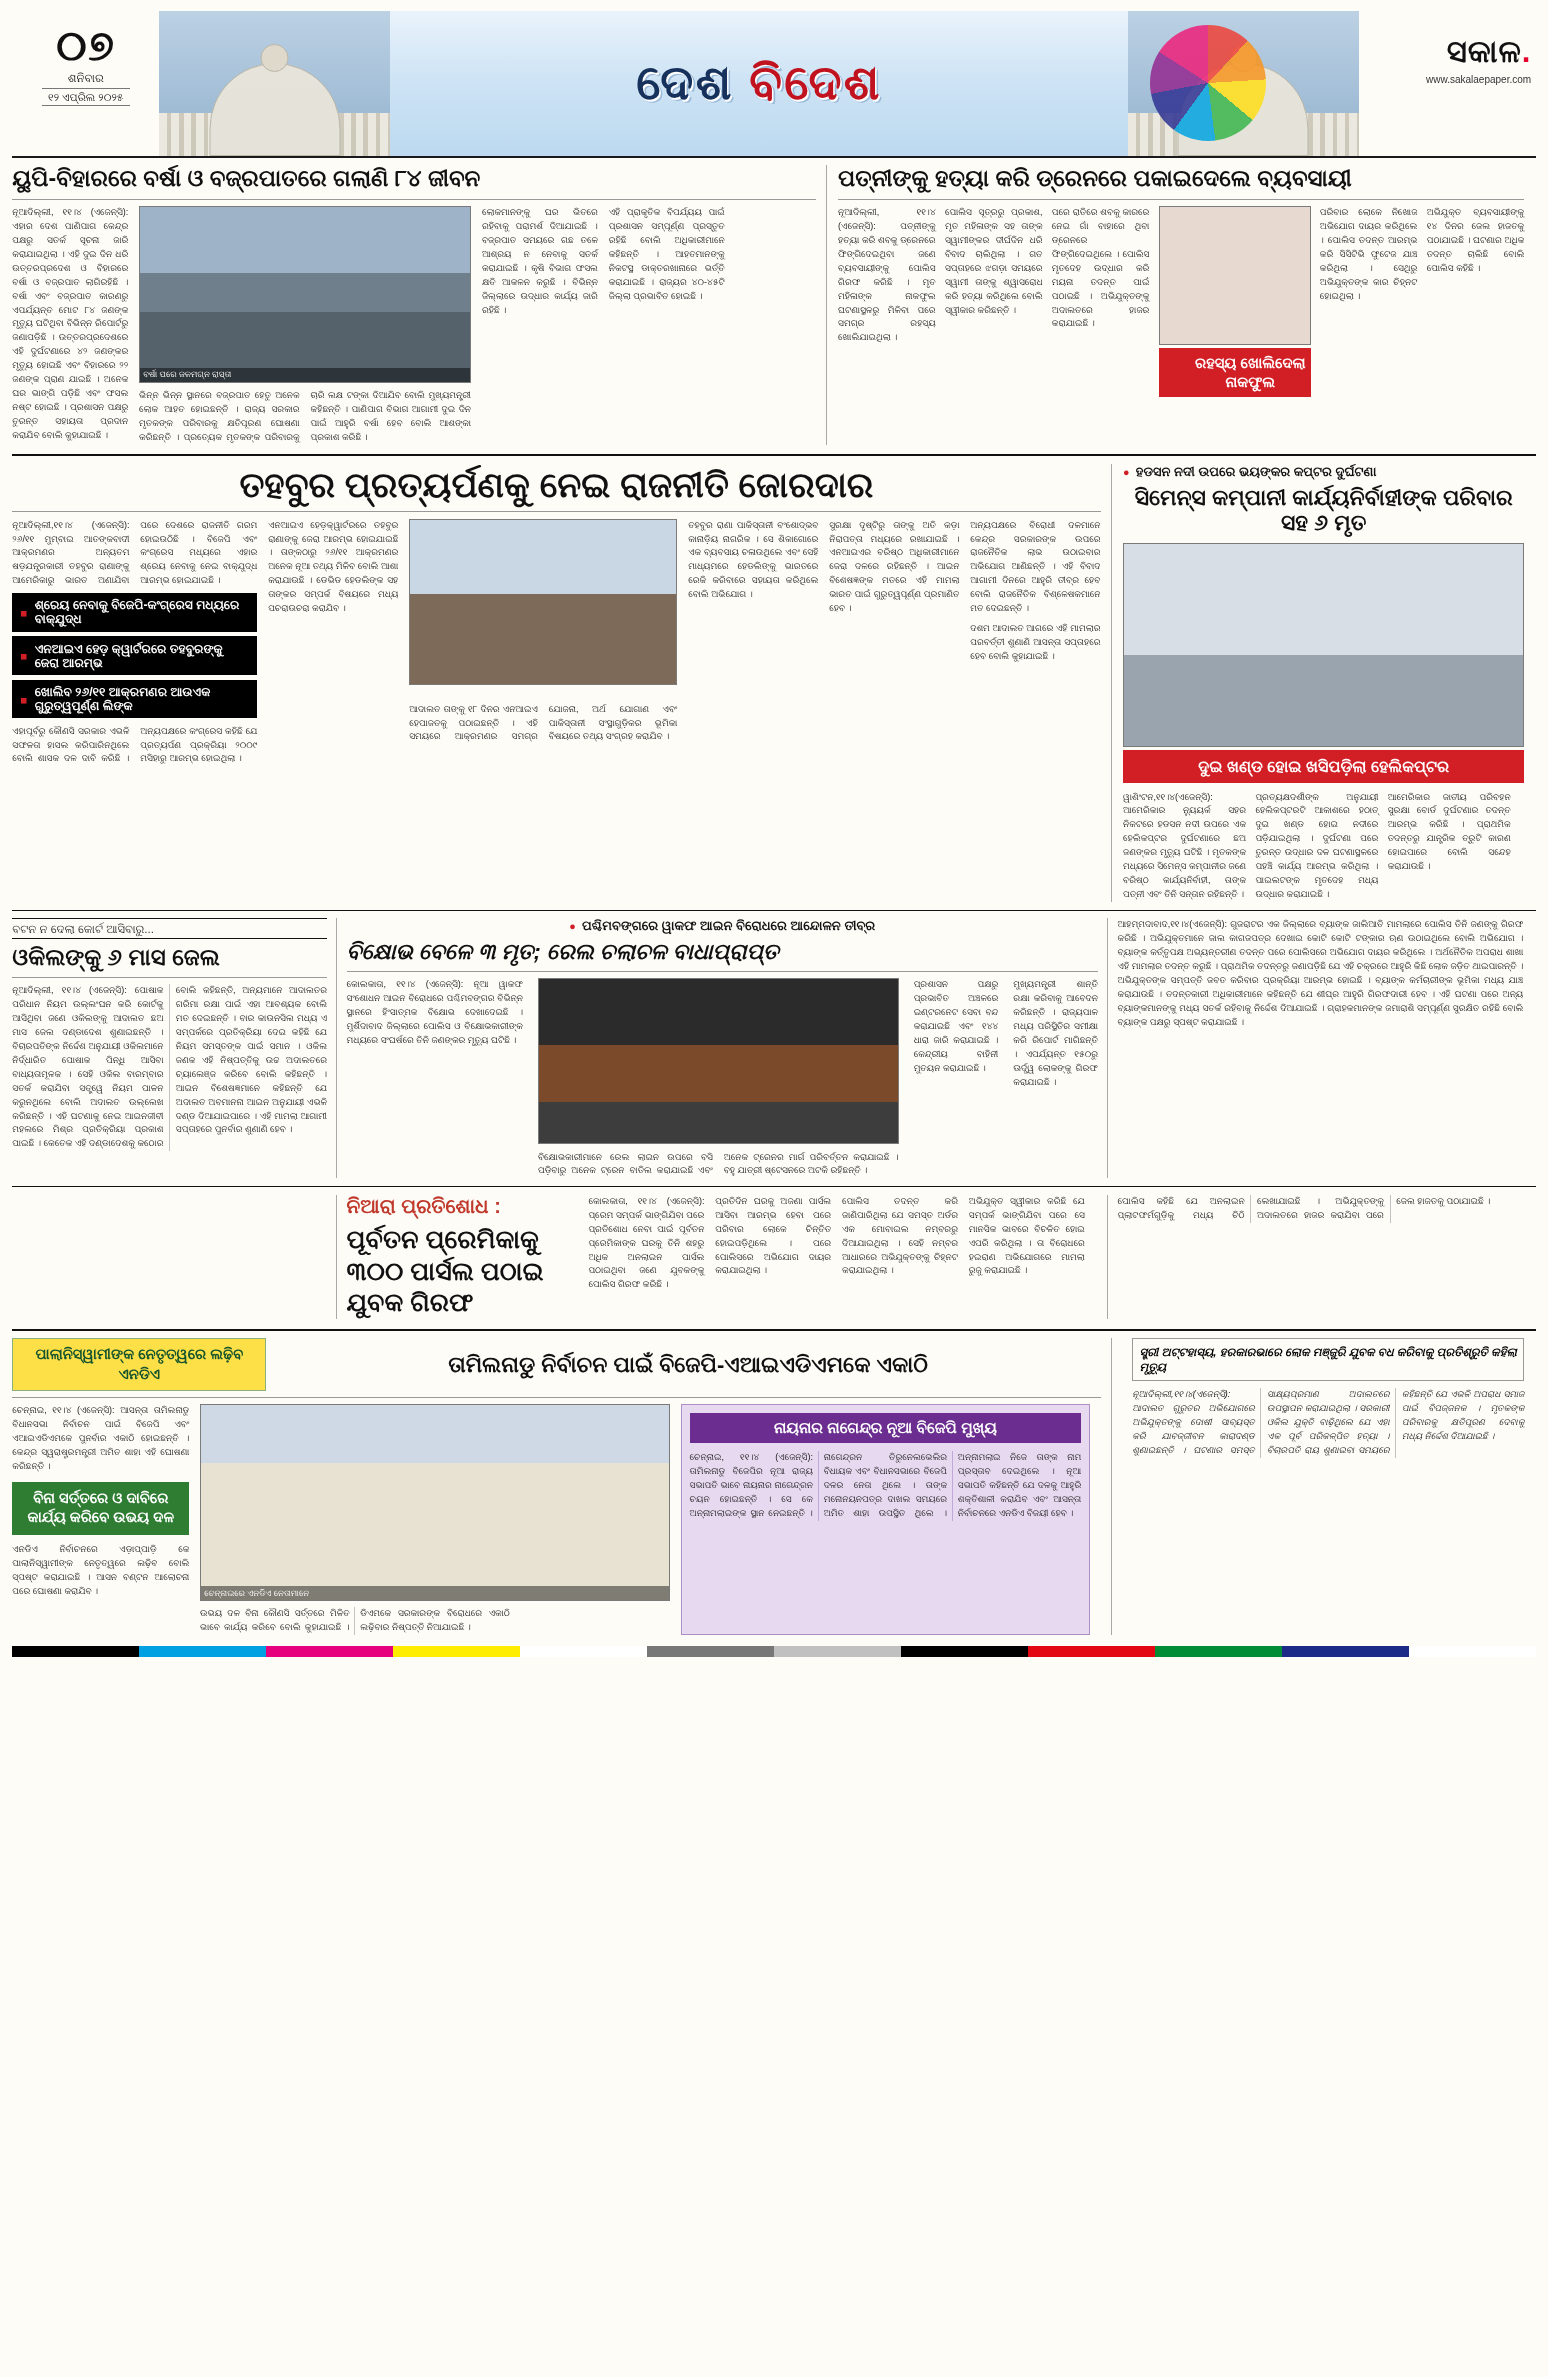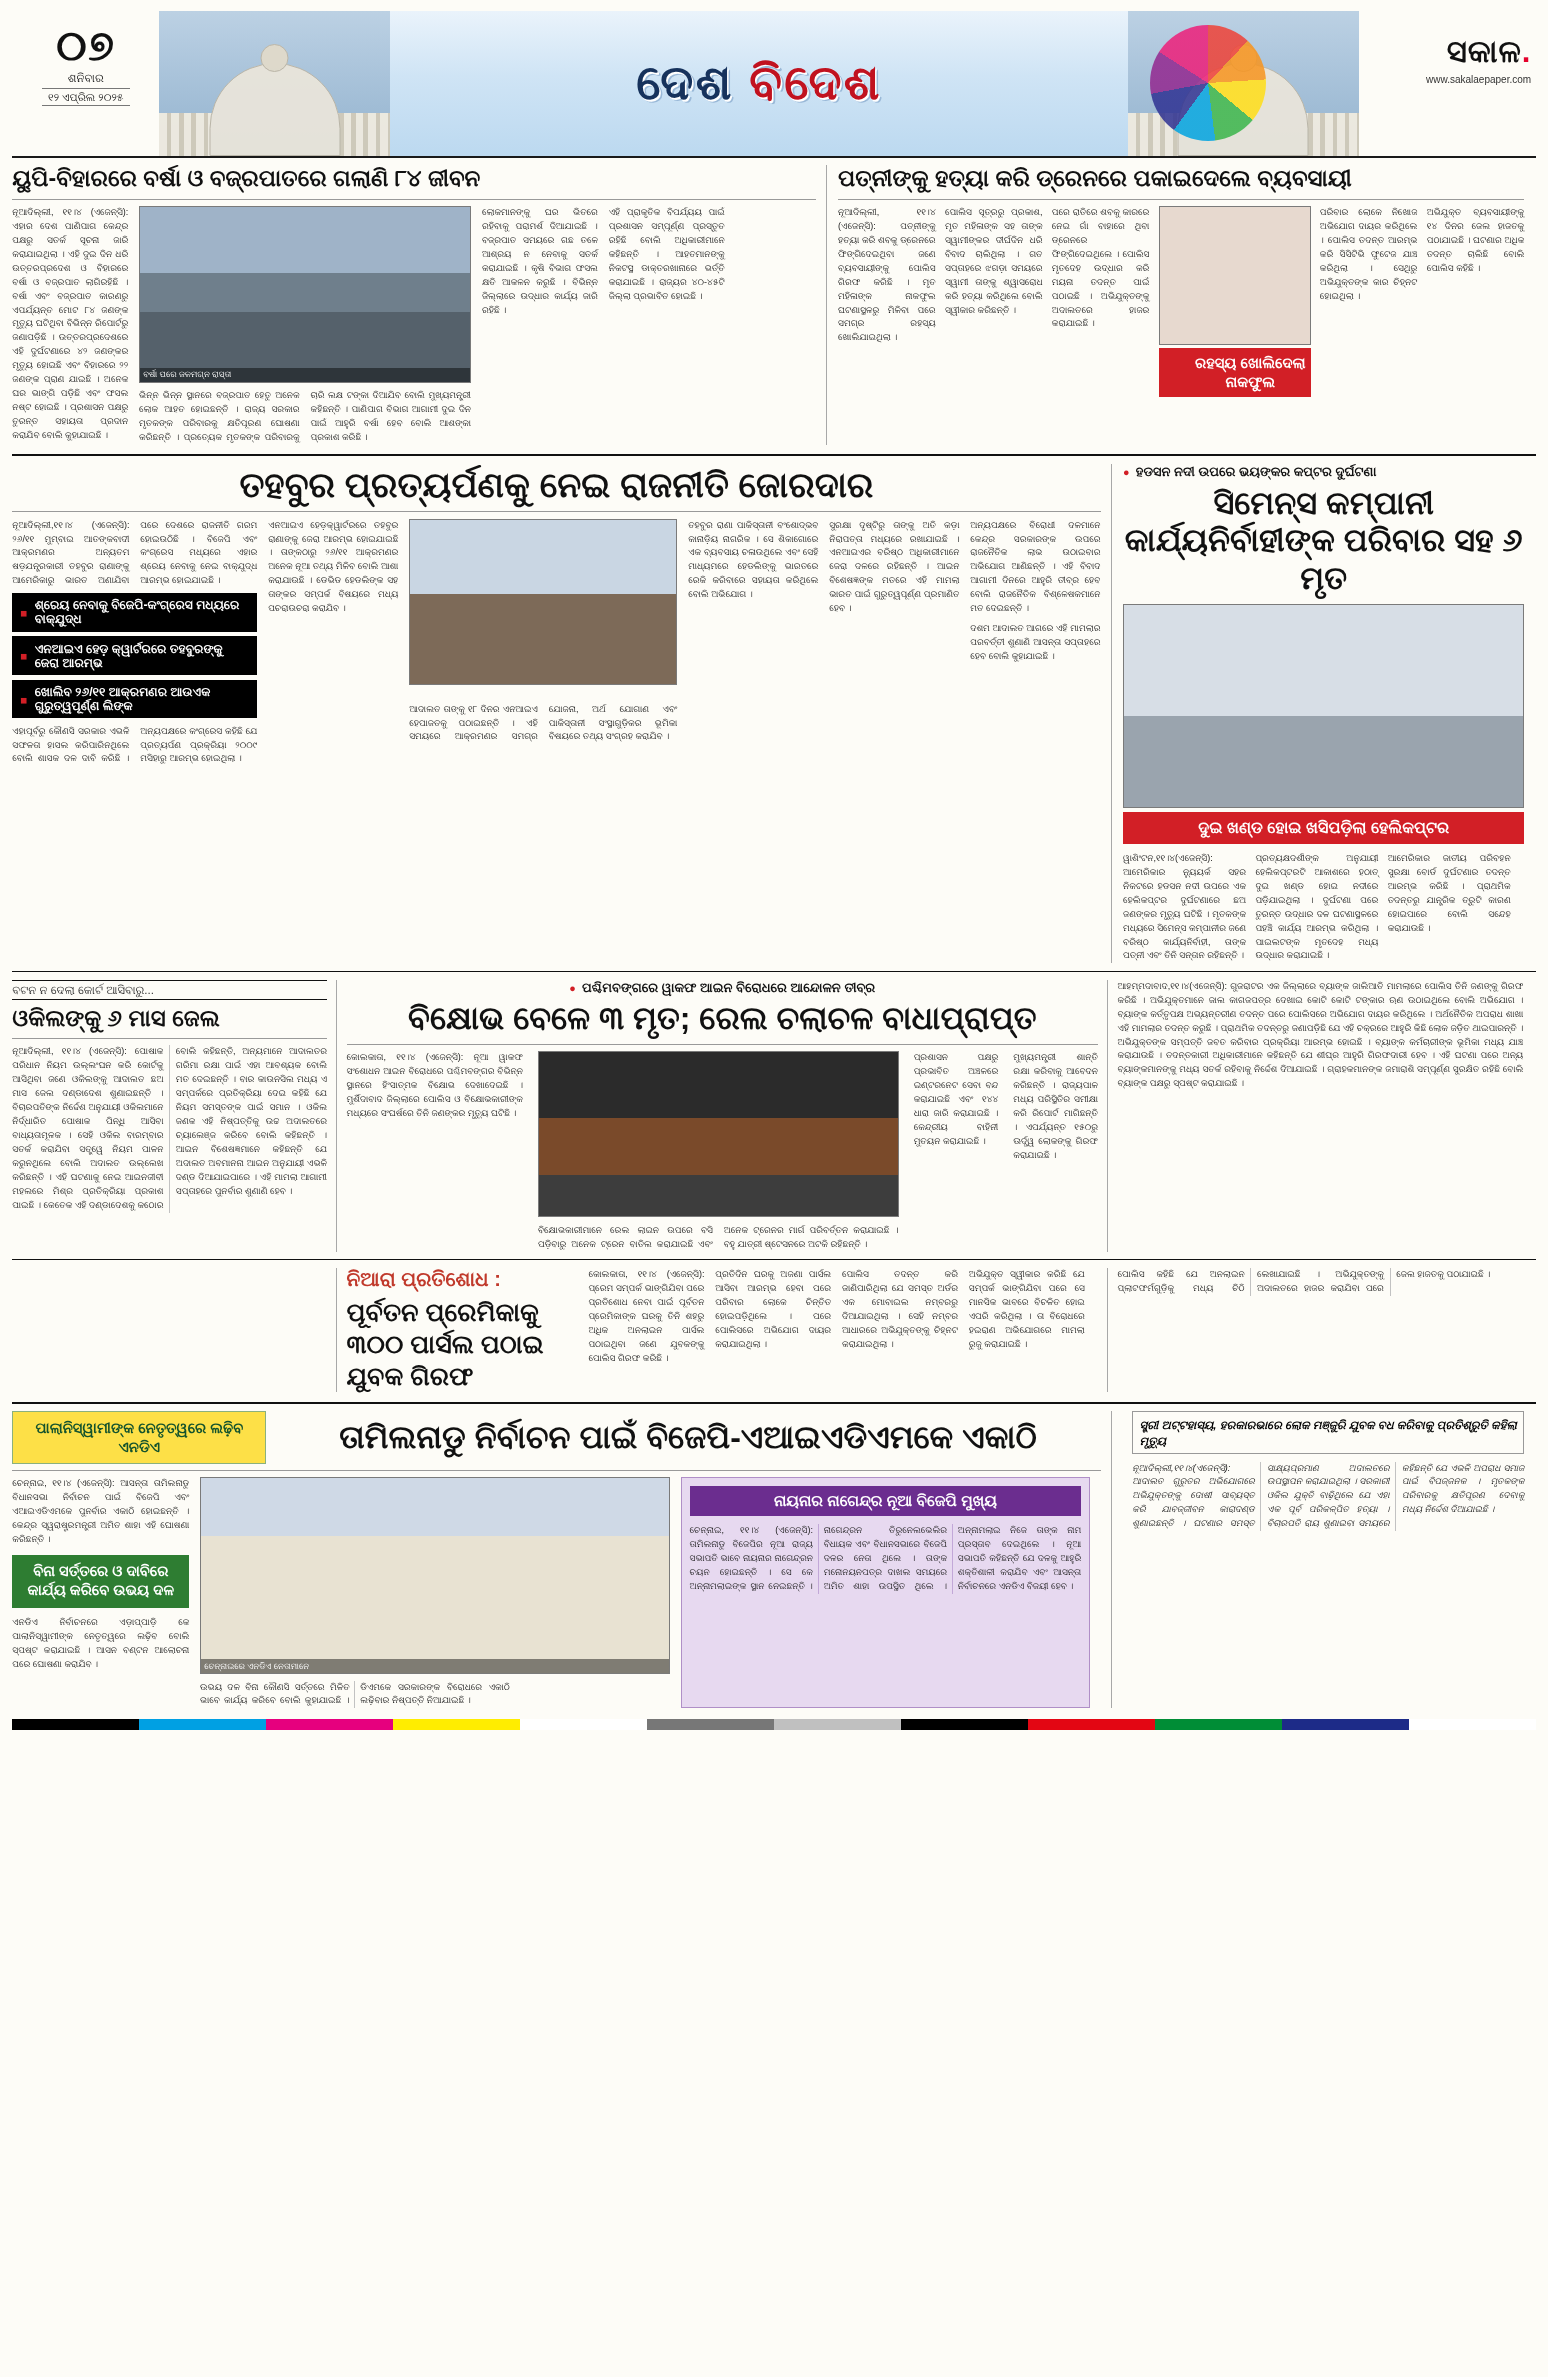--- a/index.html
+++ b/index.html
@@ -102,21 +102,21 @@
     font-size: 31px; font-weight: bold; color:#111; letter-spacing:0.8px;
   }
   .mh-logo .dot { color:#e4002b; }
   .mh-site { font-size: 10px; color:#333; margin-top:4.6px; }
   .thin-rule { border-top: 0.8px solid #999; margin: 6.2px 0; }
 
   .headline {
     font-weight: bold; color: #111; line-height: 1.18;
   }
   .h-xl { font-size: 35px; }
-  .h-lg { font-size: 32px; }
+  .h-lg { font-size: 22px; }
   .h-md { font-size: 23px; }
 
   .body-col {
     font-size: 9px;
     line-height: 1.55;
     color: #1a1a1a;
     text-align: justify;
     hyphens: auto;
     word-break: break-word;
   }
@@ -329,21 +329,21 @@
 
     <div class="b3-a">
       <div class="deck-rule" style="font-size:11.6px;color:#333;">ବଟନ ନ ଦେଲା କୋର୍ଟ ଆସିବାରୁ...</div>
       <div class="headline h-md" style="margin-top:4.6px;">ଓକିଲଙ୍କୁ ୬ ମାସ ଜେଲ</div>
       <div class="thin-rule"></div>
       <div class="body-col cols2">ନୂଆଦିଲ୍ଲୀ, ୧୧।୪ (ଏଜେନ୍ସି): ପୋଷାକ ପରିଧାନ ନିୟମ ଉଲ୍ଲଂଘନ କରି କୋର୍ଟକୁ ଆସିଥିବା ଜଣେ ଓକିଲଙ୍କୁ ଆଦାଲତ ଛଅ ମାସ ଜେଲ ଦଣ୍ଡାଦେଶ ଶୁଣାଇଛନ୍ତି । ବିଚାରପତିଙ୍କ ନିର୍ଦ୍ଦେଶ ଅନୁଯାୟୀ ଓକିଲମାନେ ନିର୍ଦ୍ଧାରିତ ପୋଷାକ ପିନ୍ଧି ଆସିବା ବାଧ୍ୟତାମୂଳକ । ସେହି ଓକିଲ ବାରମ୍ବାର ସତର୍କ କରାଯିବା ସତ୍ତ୍ୱେ ନିୟମ ପାଳନ କରୁନଥିଲେ ବୋଲି ଅଦାଲତ ଉଲ୍ଲେଖ କରିଛନ୍ତି । ଏହି ଘଟଣାକୁ ନେଇ ଆଇନଜୀବୀ ମହଲରେ ମିଶ୍ର ପ୍ରତିକ୍ରିୟା ପ୍ରକାଶ ପାଇଛି । କେତେକ ଏହି ଦଣ୍ଡାଦେଶକୁ କଠୋର ବୋଲି କହିଛନ୍ତି, ଅନ୍ୟମାନେ ଆଦାଲତର ଗରିମା ରକ୍ଷା ପାଇଁ ଏହା ଆବଶ୍ୟକ ବୋଲି ମତ ଦେଇଛନ୍ତି । ବାର କାଉନସିଲ ମଧ୍ୟ ଏ ସମ୍ପର୍କରେ ପ୍ରତିକ୍ରିୟା ଦେଇ କହିଛି ଯେ ନିୟମ ସମସ୍ତଙ୍କ ପାଇଁ ସମାନ । ଓକିଲ ଜଣକ ଏହି ନିଷ୍ପତ୍ତିକୁ ଉଚ୍ଚ ଅଦାଲତରେ ଚ୍ୟାଲେଞ୍ଜ କରିବେ ବୋଲି କହିଛନ୍ତି । ଆଇନ ବିଶେଷଜ୍ଞମାନେ କହିଛନ୍ତି ଯେ ଅଦାଲତ ଅବମାନନା ଆଇନ ଅନୁଯାୟୀ ଏଭଳି ଦଣ୍ଡ ଦିଆଯାଇପାରେ । ଏହି ମାମଲା ଆଗାମୀ ସପ୍ତାହରେ ପୁନର୍ବାର ଶୁଣାଣି ହେବ ।</div>
     </div>
 
     <div class="b3-b">
       <div class="kicker kicker-dot" style="text-align:center;">ପଶ୍ଚିମବଙ୍ଗରେ ୱାକଫ ଆଇନ ବିରୋଧରେ ଆନ୍ଦୋଳନ ତୀବ୍ର</div>
-      <div class="headline h-lg" style="text-align:center;margin-top:4.6px;">ବିକ୍ଷୋଭ ବେଳେ ୩ ମୃତ; ରେଲ ଚଲାଚଳ ବାଧାପ୍ରାପ୍ତ</div>
+      <div class="headline h-lg" style="text-align:left;margin-top:4.6px;font-style:italic;">ବିକ୍ଷୋଭ ବେଳେ ୩ ମୃତ; ରେଲ ଚଲାଚଳ ବାଧାପ୍ରାପ୍ତ</div>
       <div class="thin-rule"></div>
       <div style="display:flex;gap:15px;">
         <div class="body-col" style="width:177px;">କୋଲକାତା, ୧୧।୪ (ଏଜେନ୍ସି): ନୂଆ ୱାକଫ ସଂଶୋଧନ ଆଇନ ବିରୋଧରେ ପଶ୍ଚିମବଙ୍ଗର ବିଭିନ୍ନ ସ୍ଥାନରେ ହିଂସାତ୍ମକ ବିକ୍ଷୋଭ ଦେଖାଦେଇଛି । ମୁର୍ଶିଦାବାଦ ଜିଲ୍ଲାରେ ପୋଲିସ ଓ ବିକ୍ଷୋଭକାରୀଙ୍କ ମଧ୍ୟରେ ସଂଘର୍ଷରେ ତିନି ଜଣଙ୍କର ମୃତ୍ୟୁ ଘଟିଛି ।</div>
         <div style="width:362px;">
           <div class="photo ph-protest" style="height:166px;"></div>
           <div class="body-col" style="margin-top:6.2px;column-count:2;column-gap:10.8px;">ବିକ୍ଷୋଭକାରୀମାନେ ରେଲ ଲାଇନ ଉପରେ ବସି ପଡ଼ିବାରୁ ଅନେକ ଟ୍ରେନ ବାତିଲ କରାଯାଇଛି ଏବଂ ଅନେକ ଟ୍ରେନର ମାର୍ଗ ପରିବର୍ତ୍ତନ କରାଯାଇଛି । ବହୁ ଯାତ୍ରୀ ଷ୍ଟେସନରେ ଅଟକି ରହିଛନ୍ତି ।</div>
         </div>
         <div class="body-col" style="width:85px;">ପ୍ରଶାସନ ପକ୍ଷରୁ ପ୍ରଭାବିତ ଅଞ୍ଚଳରେ ଇଣ୍ଟରନେଟ ସେବା ବନ୍ଦ କରାଯାଇଛି ଏବଂ ୧୪୪ ଧାରା ଜାରି କରାଯାଇଛି । କେନ୍ଦ୍ରୀୟ ବାହିନୀ ମୁତୟନ କରାଯାଇଛି ।</div>
         <div class="body-col" style="width:85px;">ମୁଖ୍ୟମନ୍ତ୍ରୀ ଶାନ୍ତି ରକ୍ଷା କରିବାକୁ ଆବେଦନ କରିଛନ୍ତି । ରାଜ୍ୟପାଳ ମଧ୍ୟ ପରିସ୍ଥିତିର ସମୀକ୍ଷା କରି ରିପୋର୍ଟ ମାଗିଛନ୍ତି । ଏପର୍ଯ୍ୟନ୍ତ ୧୫୦ରୁ ଊର୍ଦ୍ଧ୍ୱ ଲୋକଙ୍କୁ ଗିରଫ କରାଯାଇଛି ।</div>
       </div>

